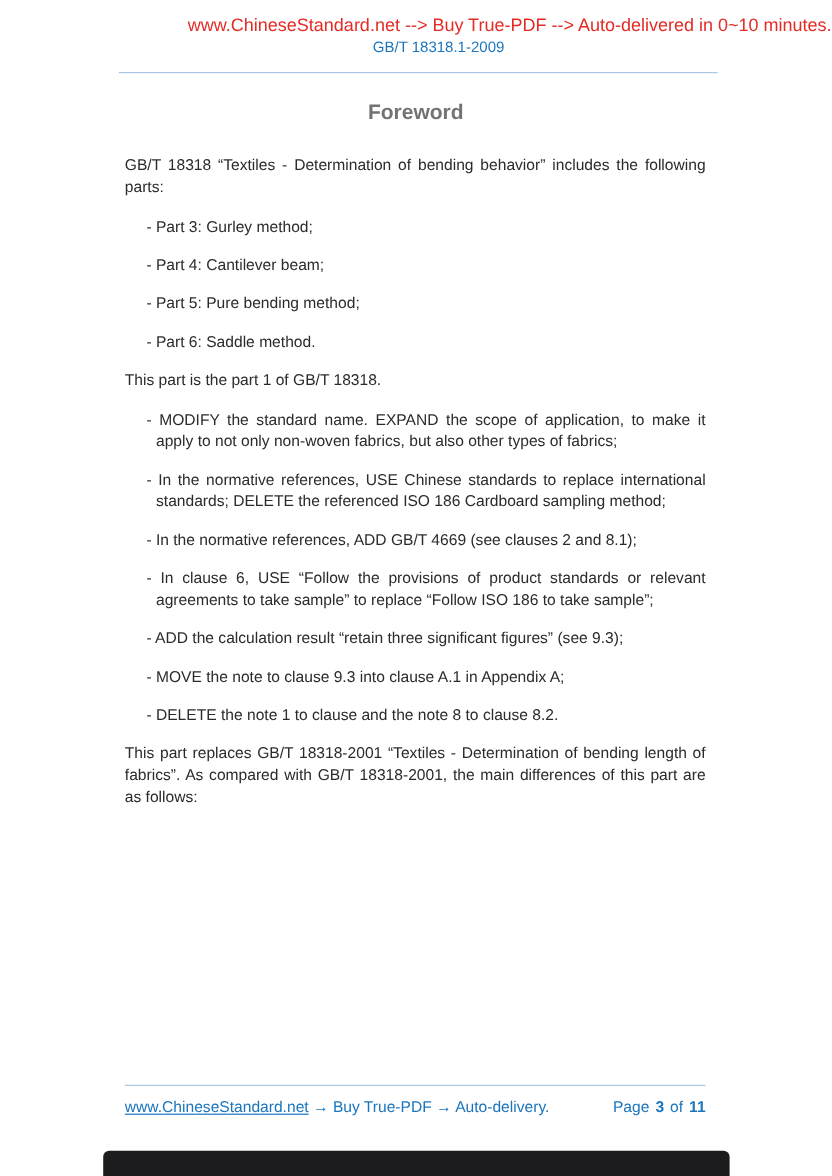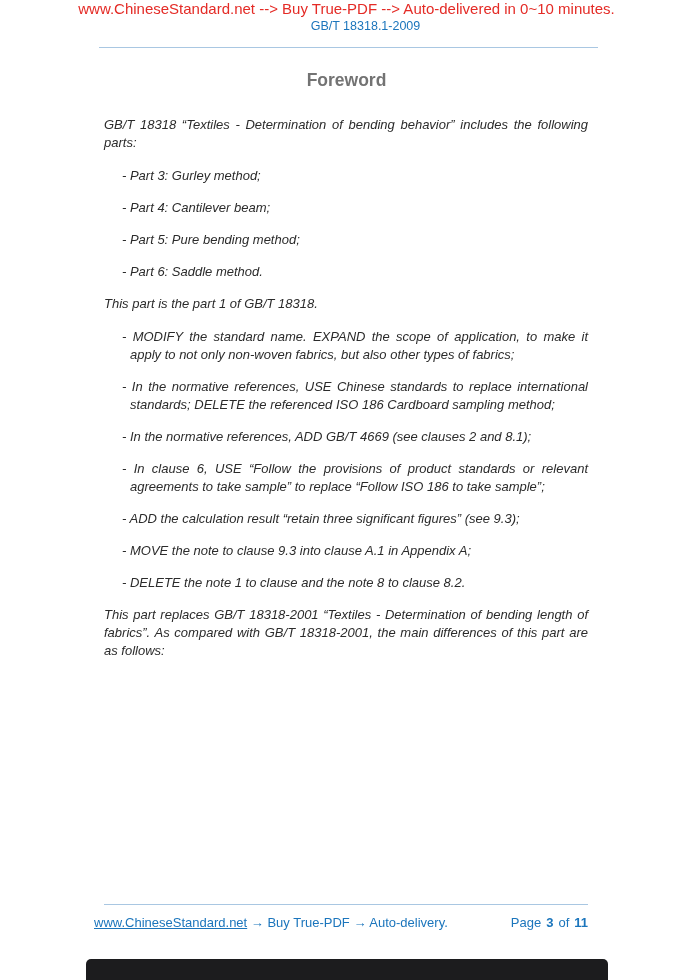--- a/index.html
+++ b/index.html
@@ -6,21 +6,22 @@
   .page {
     position: relative;
     width: 693px;
     height: 980px;
     background: #ffffff;
     font-family: "Liberation Sans", "DejaVu Sans", sans-serif;
     color: #2b2b2b;
     overflow: hidden;
   }
   .banner {
-    text-align: center;
+    padding-top: 13px;
+    text-align: right;
     color: #e42b26;
     font-size: 15px;
     line-height: 18px;
     white-space: nowrap;
   }
   .doc-code {
     text-align: center;
     color: #1b75bc;
     font-size: 12.5px;
     line-height: 15px;
@@ -38,40 +39,39 @@
     font-size: 17.5px;
     line-height: 20px;
     font-weight: bold;
     color: #737373;
   }
   .content {
     margin: 26px 105px 0 104px;
     font-size: 13px;
     line-height: 18px;
     text-align: justify;
-    font-style: italic;
   }
   .para { margin: 0 0 15px 0; }
   .para.last { margin-bottom: 0; }
   .item {
     margin: 0 0 14px 0;
     padding-left: 26px;
     text-indent: -8px;
   }
   .footer-rule {
     position: absolute;
     left: 104px;
     right: 105px;
     top: 904px;
     border-top: 1px solid #a9c7e2;
     height: 0;
   }
   .footer {
     position: absolute;
-    left: 94px;
+    left: 104px;
     right: 105px;
     top: 914px;
     display: flex;
     justify-content: space-between;
     align-items: baseline;
     color: #1b75bc;
     font-size: 13px;
     line-height: 17px;
   }
   .footer-link { text-decoration: underline; cursor: pointer; }

